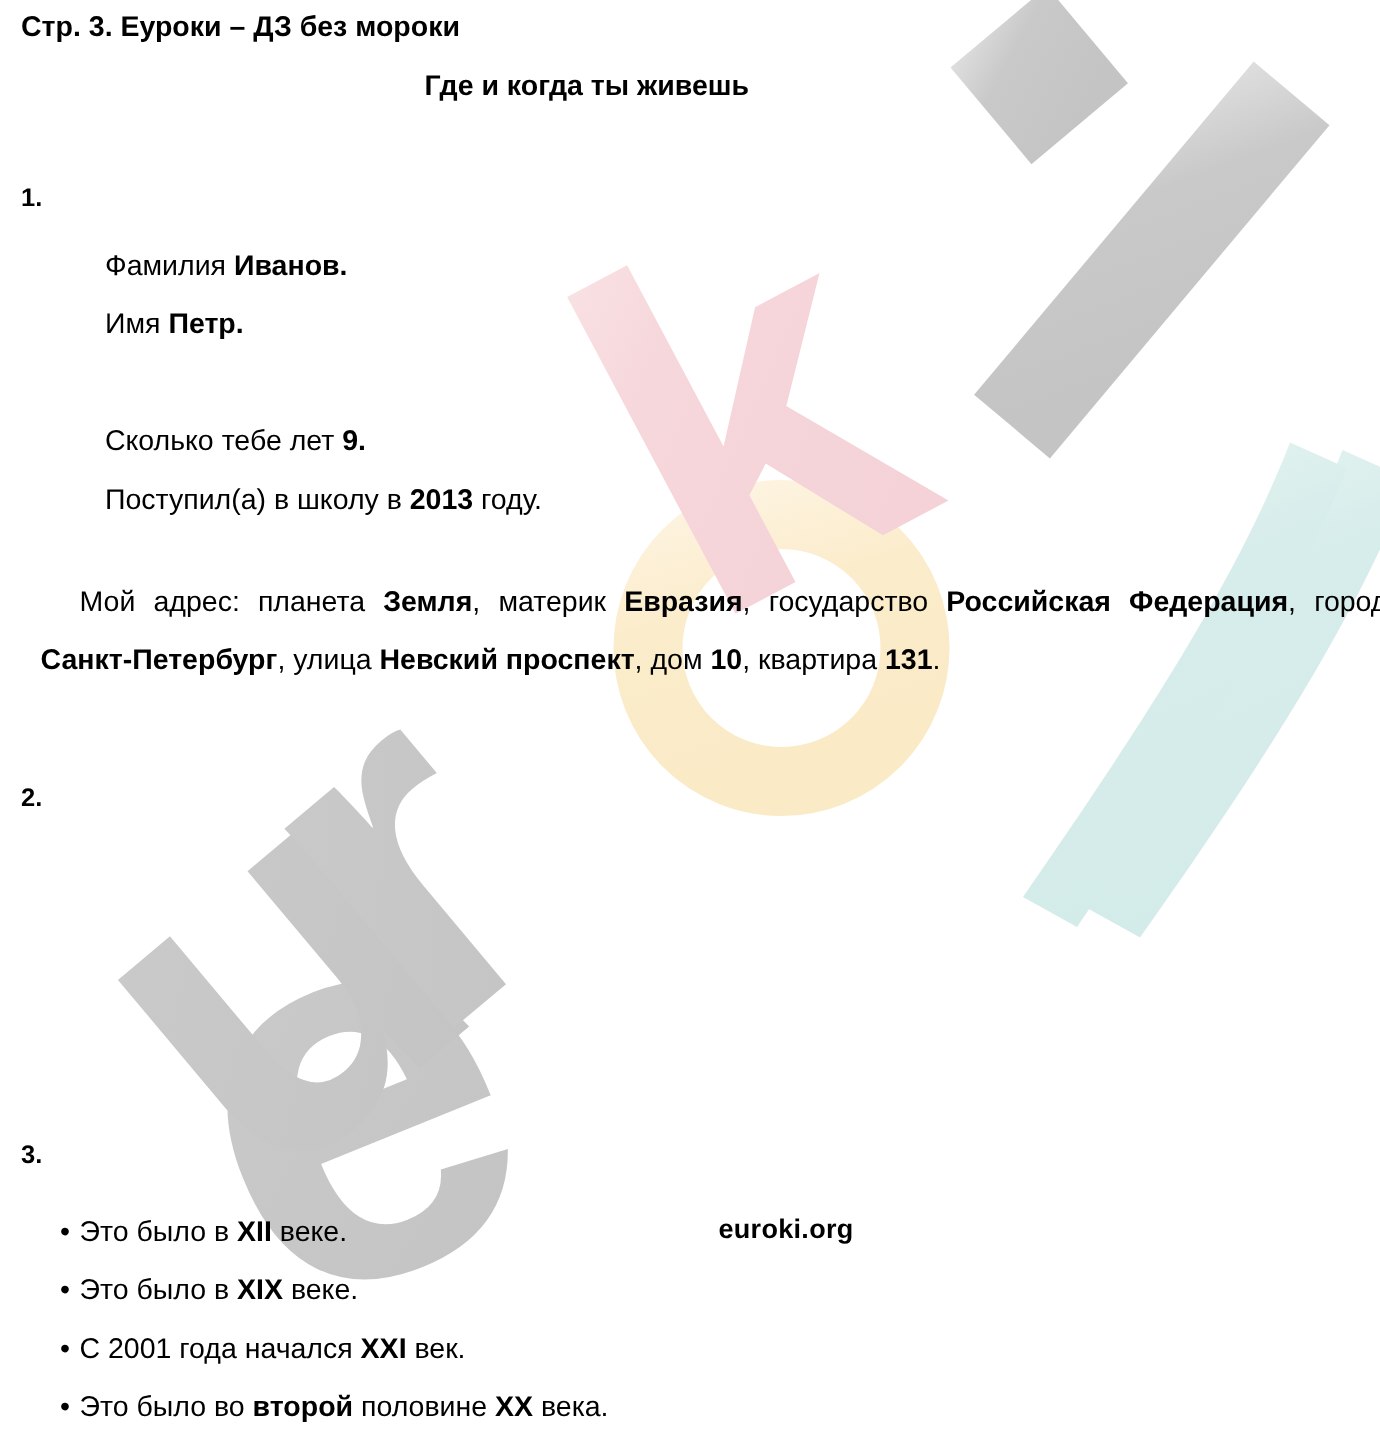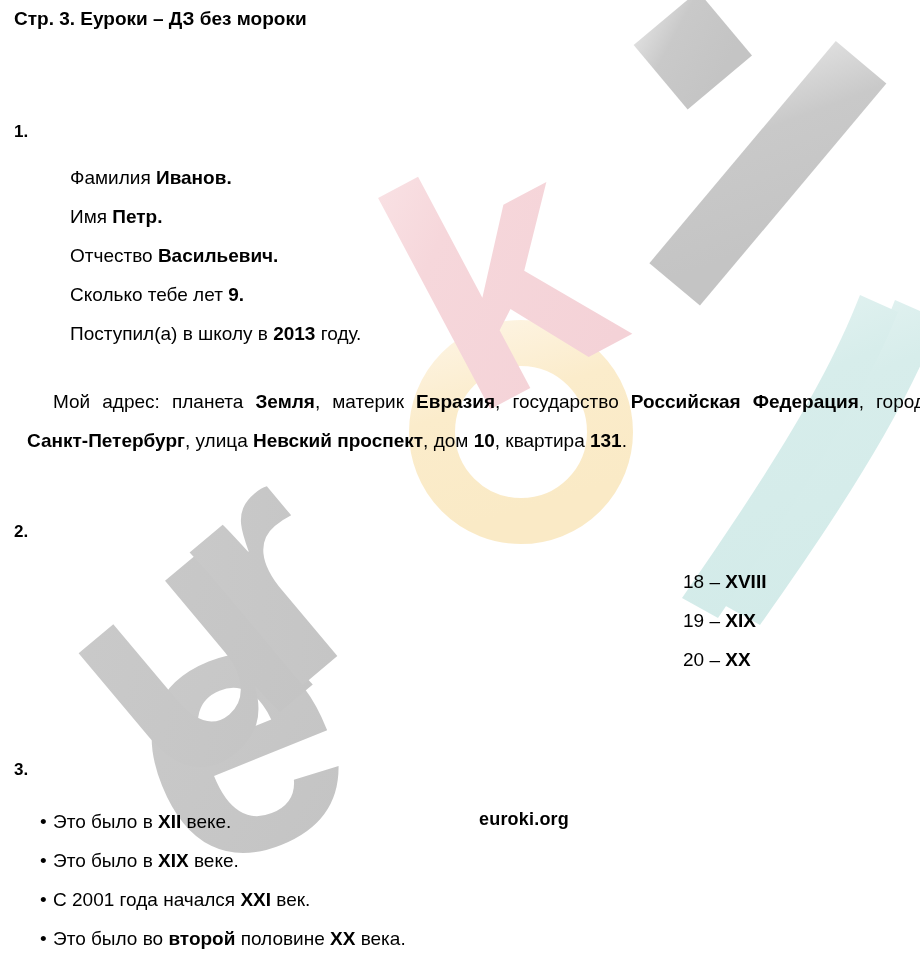--- a/index.html
+++ b/index.html
@@ -179,44 +179,39 @@
         <path d="M 895 300 C 860 390 800 480 715 600 L 760 625 C 845 505 905 410 940 320 Z" fill="url(#gTeal)"></path>
         <path d="M 860 295 C 825 385 765 478 682 598 L 718 618 C 800 498 862 402 898 312 Z" fill="url(#gTeal)"></path>
       </g>
     </svg>
   </div>
 
   <div id="content">
 
     <div class="abs hdr-line" id="hdr-top">Стр. 3. Еуроки – ДЗ без мороки</div>
 
+    <div class="abs hdr-line" id="hdr-sub">Где и когда ты живешь</div>
 
     <div class="abs task-num" id="task-1-num">1.</div>
 
     <div class="abs body-line q1-line" id="q1-l0"><span>Фамилия </span><b>Иванов.</b></div>
 
     <div class="abs body-line q1-line" id="q1-l1"><span>Имя </span><b>Петр.</b></div>
 
-    <div class="abs body-line q1-line" id="q1-l2"><span>Отчество </span><b>Васильевич.</b></div>
 
     <div class="abs body-line q1-line" id="q1-l3"><span>Сколько тебе лет </span><b>9.</b></div>
 
     <div class="abs body-line q1-line" id="q1-l4"><span>Поступил(а) в школу в </span><b>2013</b><span> году.</span></div>
 
     <p id="address-para"><span>Мой адрес: планета </span><b>Земля</b><span>, материк </span><b>Евразия</b><span>, государство </span><b>Российская Федерация</b><span>, город </span><b>Санкт-Петербург</b><span>, улица </span><b>Невский проспект</b><span>, дом </span><b>10</b><span>, квартира </span><b>131</b><span>.</span></p>
 
     <div class="abs task-num" id="task-2-num">2.</div>
 
 
 
-    <div class="roman-col" id="roman-col-2">
-      <div class="roman-row"><span>18</span><span> – </span><span class="rv">XVIII</span></div>
-      <div class="roman-row"><span>19</span><span> – </span><span class="rv">XIX</span></div>
-      <div class="roman-row"><span>20</span><span> – </span><span class="rv">XX</span></div>
-    </div>
 
     <div class="abs task-num" id="task-3-num">3.</div>
 
     <div id="bullets">
       <div class="bullet-row"><span class="dot">•</span><span>Это было в </span><b>XII</b><span> веке.</span></div>
 
       <div class="bullet-row"><span class="dot">•</span><span>Это было в </span><b>XIX</b><span> веке.</span></div>
 
       <div class="bullet-row"><span class="dot">•</span><span>С 2001 года начался </span><b>XXI</b><span> век.</span></div>
 

